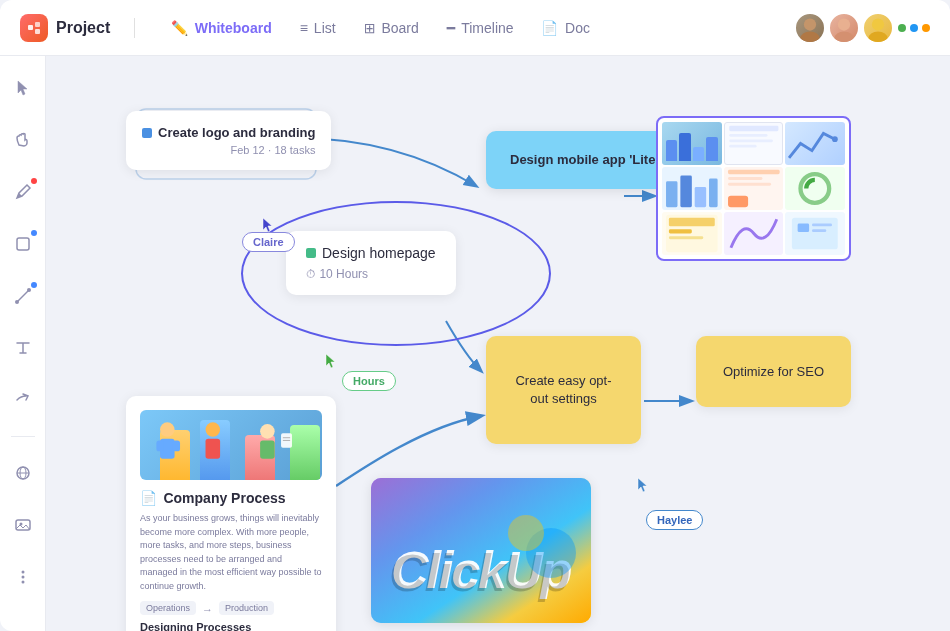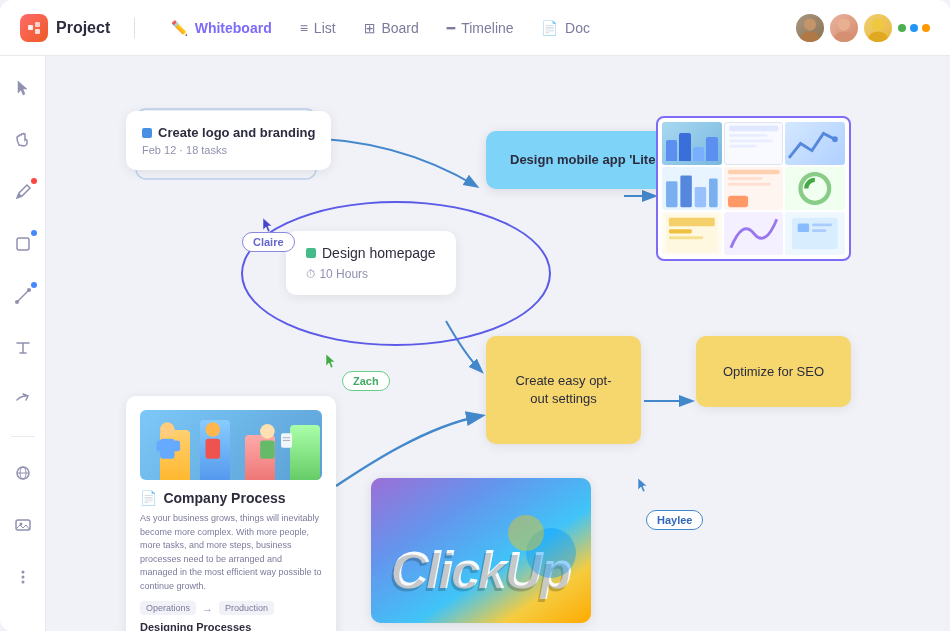--- a/index.html
+++ b/index.html
@@ -158,20 +158,21 @@
     
     .card-create-logo {
       position: absolute;
       top: 55px;
       left: 80px;
       background: #fff;
       border-radius: 10px;
       padding: 14px 16px;
       box-shadow: 0 2px 12px rgba(0,0,0,0.08);
       min-width: 160px;
+      text-align: right;
     }
     .card-create-logo .card-title {
       font-size: 13px;
       font-weight: 600;
       color: #2c2c3e;
       display: flex;
       align-items: center;
       gap: 6px;
     }
     .task-color-dot {
@@ -761,21 +762,21 @@
 
           <circle cx="180" cy="75" r="25" fill="rgba(0,150,255,0.4)"></circle>
           <circle cx="155" cy="55" r="18" fill="rgba(255,200,0,0.4)"></circle>
         </svg>
       </div>
 
       <div class="name-tag" style="top:176px;left:196px;">
         <span>Claire</span>
       </div>
       <div class="name-tag" style="top:315px;left:296px;border-color:#66cc88;color:#44aa66;">
-        <span>Zach</span>
+        <span>Hours</span>
       </div>
       <div class="name-tag" style="top:438px;left:600px;border-color:#4488cc;color:#3366bb;margin-top:16px;">
         <span>Haylee</span>
       </div>
 
       <div style="position:absolute;top:160px;left:215px;">
         <svg width="14" height="18" viewBox="0 0 14 18" fill="none">
           <path d="M2 2 L2 14 L5 11 L7 16 L9 15 L7 10 L11 10 Z" fill="#4444cc" stroke="#fff" stroke-width="0.5"></path>
         </svg>
       </div>

